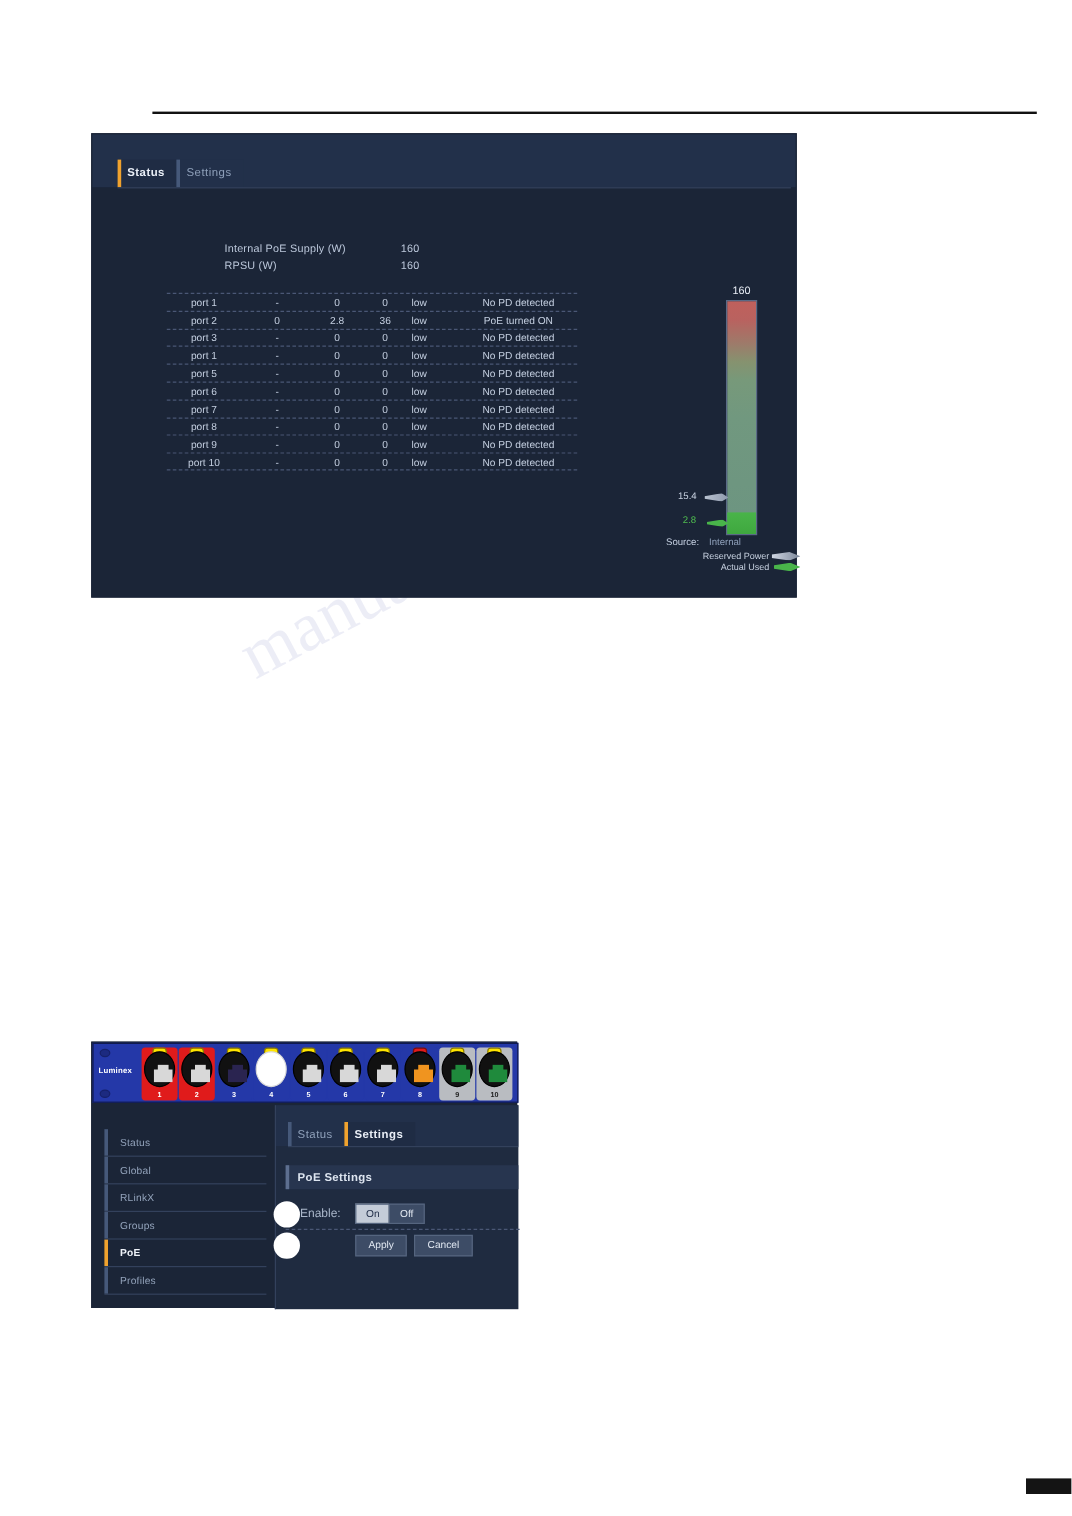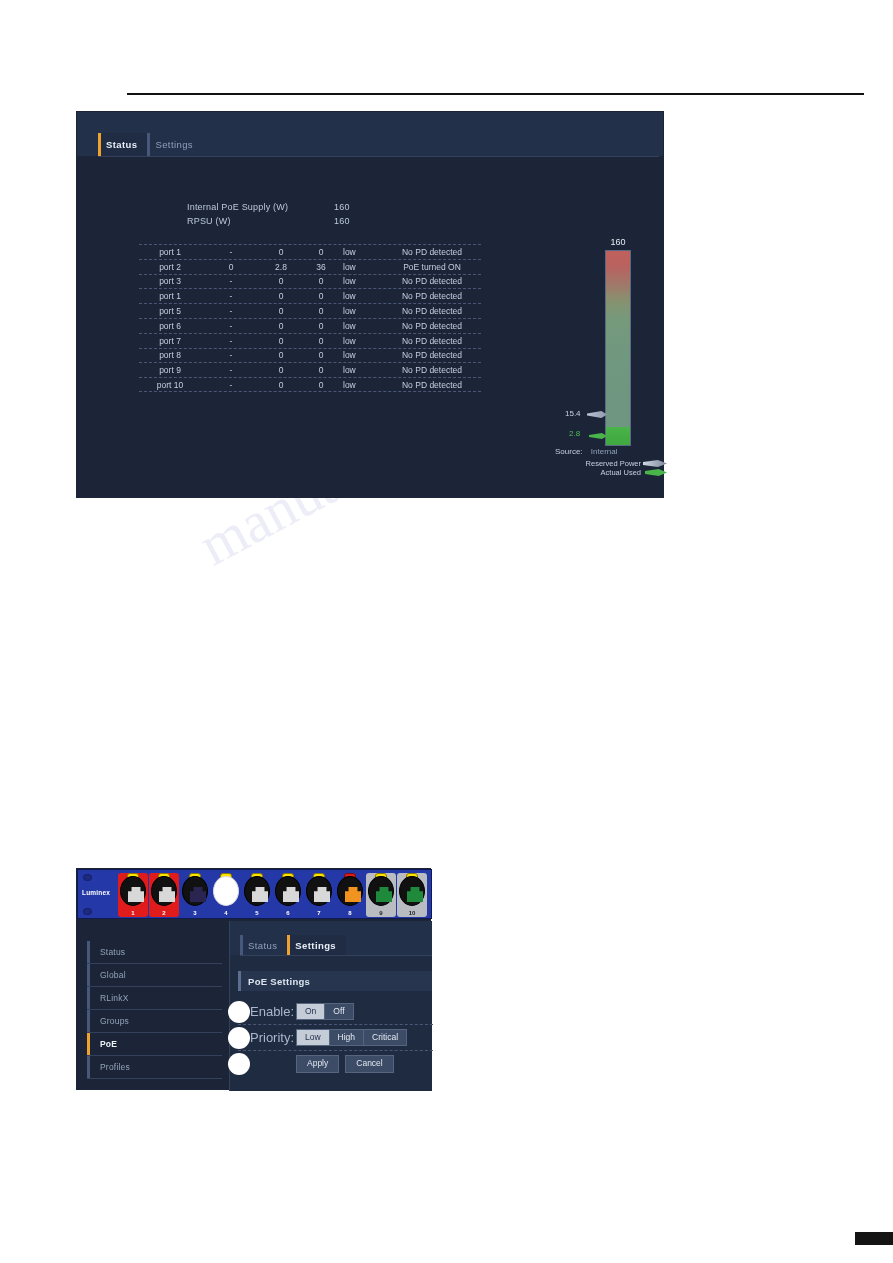--- a/index.html
+++ b/index.html
@@ -258,21 +258,21 @@
   }
   .f2-right .sec2 { left:8px; top:50px; right:0px; }
 
   .form-rows { position:absolute; left:8px; top:78px; width:195px; }
   .form-row {
     position:relative; height:26px; display:flex; align-items:center;
     border-bottom:1px dashed #4a5775;
   }
   .form-row.last { border-bottom:none; }
   .form-row .rlabel {
-    width:58px; font-size:13px; color:#aab7ca; padding-left:12px;
+    width:58px; font-size:10px; color:#aab7ca; padding-left:12px;
   }
   .btngroup { display:flex; }
   .seg {
     font-size:8.5px; color:#e3e9f2;
     background:#3d4c66;
     padding:3px 8px;
     border:1px solid #55657f;
     border-right:none;
     line-height:1.1;
   }
@@ -587,29 +587,20 @@
       <div class="form-rows">
         <div class="form-row">
           <div class="marker m1"></div>
           <div class="rlabel">Enable:</div>
           <div class="btngroup">
             <span class="seg sel">On</span>
             <span class="seg">Off</span>
           </div>
         </div>
 
-        <div class="form-row">
-          <div class="marker m2"></div>
-          <div class="rlabel">Priority:</div>
-          <div class="btngroup">
-            <span class="seg sel">Low</span>
-            <span class="seg">High</span>
-            <span class="seg">Critical</span>
-          </div>
-        </div>
 
         <div class="form-row last">
           <div class="marker m3"></div>
           <div class="rlabel"></div>
           <span class="btn">Apply</span>
           <span class="btn">Cancel</span>
         </div>
       </div>
     </div>
   </div>

